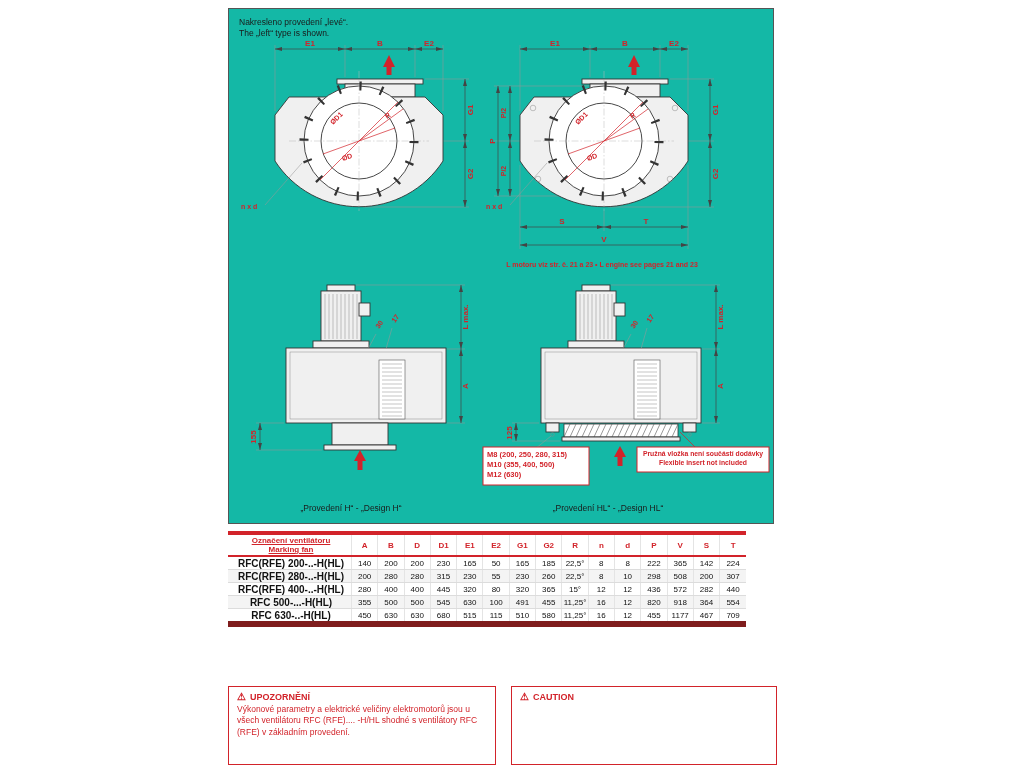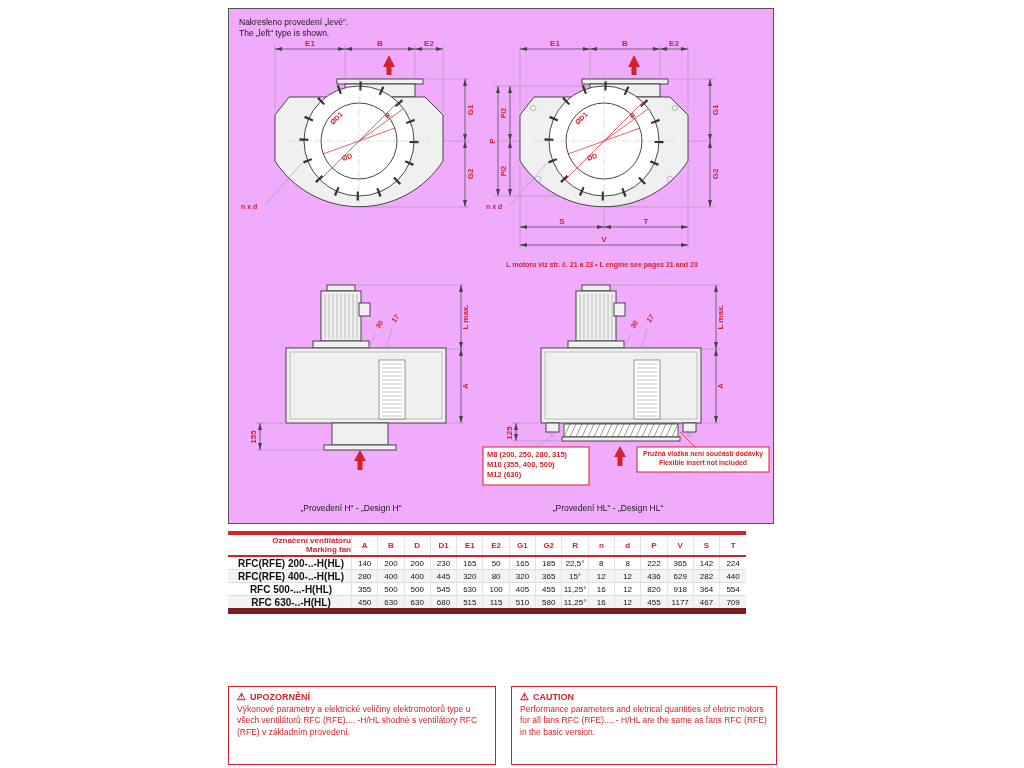--- a/index.html
+++ b/index.html
@@ -1,20 +1,20 @@
 <!DOCTYPE html>
 <html><head>
 <meta charset="utf-8">
 <style>
   html,body { margin:0; padding:0; background:#fff; }
   .page { position:relative; width:1024px; height:768px; background:#ffffff;
           font-family:"Liberation Sans", sans-serif; overflow:hidden; }
 
   .panel { position:absolute; left:228px; top:8px; width:546px; height:516px;
-           border:1px solid #555; box-sizing:border-box; background:#f0abfc; }
+           border:1px solid #555; box-sizing:border-box; background:#14b8a6; }
 
   svg text { font-family:"Liberation Sans", sans-serif; }
   .rlab   { fill:#d2232a; font-size:8px; font-weight:bold; }
   .rlab7  { fill:#d2232a; font-size:7px; font-weight:bold; }
   .rlab75 { fill:#d2232a; font-size:7.5px; font-weight:bold; }
   .rlab68 { fill:#d2232a; font-size:6.8px; font-weight:bold; }
   .blab   { fill:#1a1a1a; font-size:8.5px; }
   .dim  { stroke:#444; stroke-width:0.7; fill:none; }
   .ext  { stroke:#999; stroke-width:0.55; fill:none; }
   .outline { fill:#f0f0f0; stroke:#333; stroke-width:0.9; }
@@ -24,21 +24,21 @@
   .redfill { fill:#d2232a; stroke:none; }
   .redline { stroke:#d2232a; stroke-width:0.7; fill:none; }
   .redbox  { fill:#ffffff; stroke:#d2232a; stroke-width:1; }
 
   .dim-table { position:absolute; left:228px; top:531px; width:518px;
                border-collapse:collapse; table-layout:fixed;
                border-top:4px solid #d2232a; background:#fff; }
   .dim-table th, .dim-table td { padding:0; border-left:1px solid #e4e4e4; overflow:hidden; white-space:nowrap; }
   .dim-table thead th { color:#d2232a; font-size:8px; font-weight:bold; text-align:center;
                         border-bottom:2px solid #d2232a; height:20px; vertical-align:middle; }
-  .dim-table thead th.title-cell { text-align:right; padding-left:3px; width:120px; border-left:none; }
+  .dim-table thead th.title-cell { text-align:center; padding-left:3px; width:120px; border-left:none;text-decoration:underline; }
   .dim-table tbody td { font-size:8px; color:#111; text-align:center; height:12px;
                         border-bottom:1px solid #dcdcdc; }
   .dim-table tbody td.name-cell { text-align:center; font-weight:bold; font-size:10px;
                                   padding-left:3px; border-left:none; }
   .dim-table tbody tr:nth-child(even) { background:#f4f4f4; }
   .dim-table tbody tr:last-child td { border-bottom:6px solid #7f1d1d; }
 
   .warn { position:absolute; border:1.5px solid #d2232a; color:#d2232a; background:#fff;
           padding:5px 8px; box-sizing:border-box; }
   .warn-left  { left:228px; top:686px; width:268px; height:79px; }
@@ -323,46 +323,64 @@
           <td>185</td>
           <td>22,5°</td>
           <td>8</td>
           <td>8</td>
           <td>222</td>
           <td>365</td>
           <td>142</td>
           <td>224</td>
         </tr>
         <tr>
+          <td class="name-cell">RFC(RFE) 280-..-H(HL)</td>
+          <td>200</td>
+          <td>280</td>
+          <td>280</td>
+          <td>315</td>
+          <td>230</td>
+          <td>55</td>
+          <td>230</td>
+          <td>260</td>
+          <td>22,5°</td>
+          <td>8</td>
+          <td>10</td>
+          <td>298</td>
+          <td>508</td>
+          <td>200</td>
+          <td>307</td>
+        </tr>
+        <tr>
           <td class="name-cell">RFC(RFE) 400-..-H(HL)</td>
           <td>280</td>
           <td>400</td>
           <td>400</td>
           <td>445</td>
           <td>320</td>
           <td>80</td>
           <td>320</td>
           <td>365</td>
           <td>15°</td>
           <td>12</td>
           <td>12</td>
           <td>436</td>
-          <td>629</td>
+          <td>572</td>
           <td>282</td>
           <td>440</td>
         </tr>
         <tr>
           <td class="name-cell">RFC 500-...-H(HL)</td>
           <td>355</td>
           <td>500</td>
           <td>500</td>
           <td>545</td>
           <td>630</td>
           <td>100</td>
-          <td>405</td>
+          <td>491</td>
           <td>455</td>
           <td>11,25°</td>
           <td>16</td>
           <td>12</td>
           <td>820</td>
           <td>918</td>
           <td>364</td>
           <td>554</td>
         </tr>
         <tr>
@@ -384,24 +402,23 @@
           <td>709</td>
         </tr>
       </tbody>
   </table>
 
   <div class="warn warn-left">
     <div class="warn-title">
       <span class="warn-icon">⚠</span>
       <span>UPOZORNĚNÍ</span>
     </div>
-    <div class="warn-body">Výkonové parametry a elektrické veličiny elektromotorů type u všech ventilátorů RFC (RFE).... -H/HL shodné s ventilátory RFC (RFE) v základním provedení.</div>
+    <div class="warn-body">Výkonové parametry a elektrické veličiny elektromotorů jsou u všech ventilátoru RFC (RFE).... -H/HL shodné s ventilátory RFC (RFE) v základním provedení.</div>
   </div>
 
   <div class="warn warn-right">
     <div class="warn-title">
       <span class="warn-icon">⚠</span>
       <span>CAUTION</span>
     </div>
-    <div class="warn-body">Performance parameters and eletrical quantities of eletric motors for all fans RFC (RFE).... - H/HL are the same as fans RFC (RFE) in the basic version.</div>
   </div>
 
 </div>
 
 </body></html>

